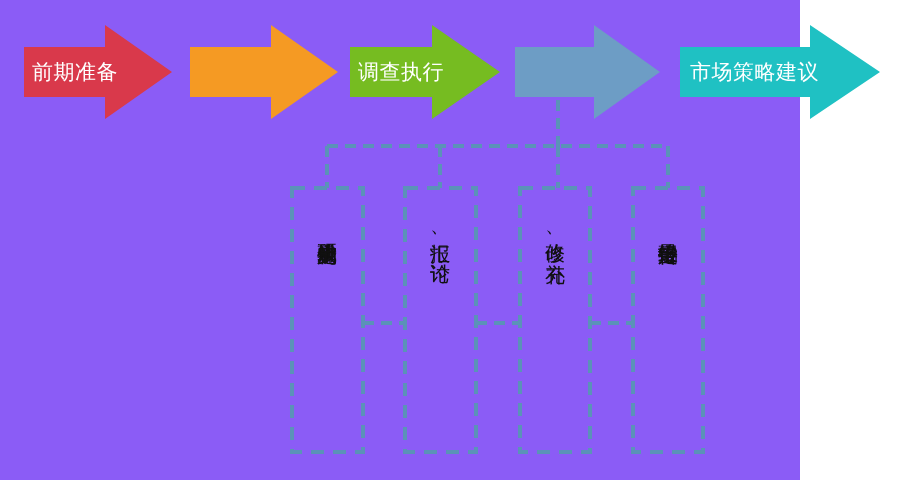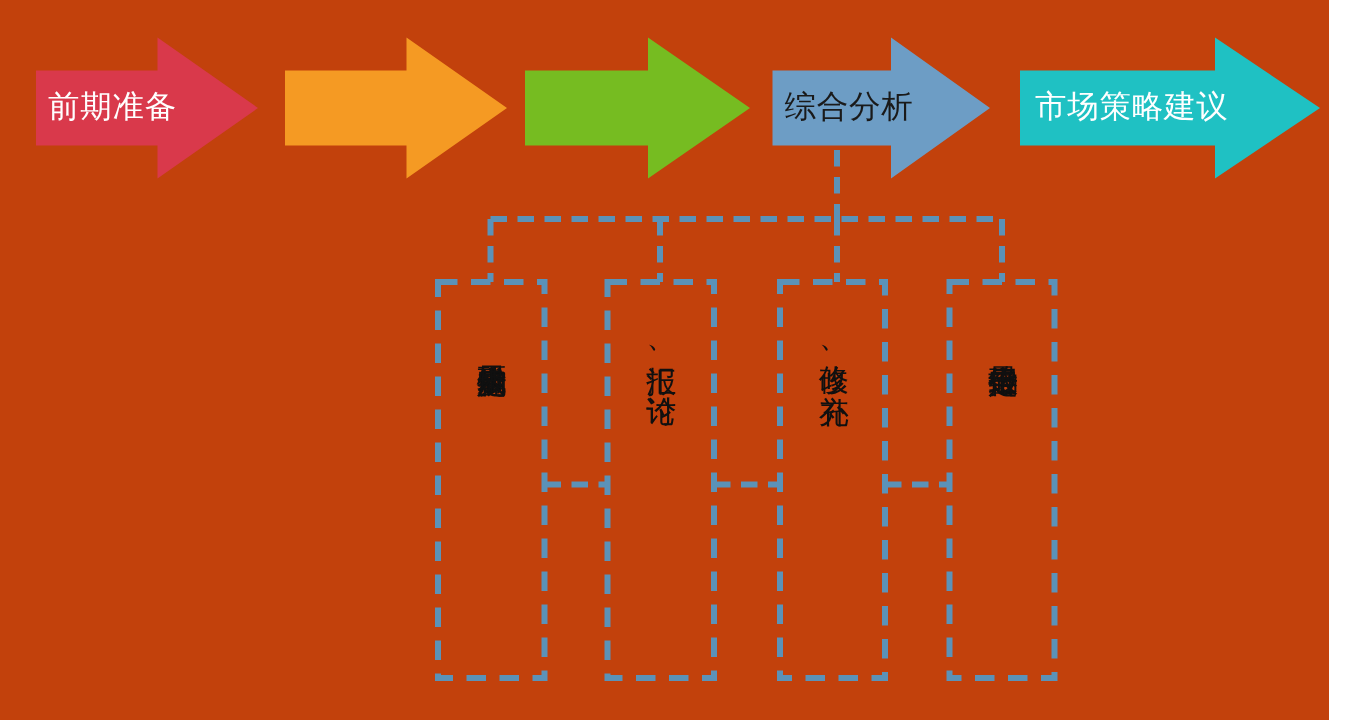--- a/index.html
+++ b/index.html
@@ -8,23 +8,23 @@
     background: #ffffff;
   }
   body {
     width: 900px;
     height: 480px;
     font-family: "Liberation Sans", "DejaVu Sans", sans-serif;
     overflow: hidden;
   }
   #stage {
     position: relative;
-    width: 886px;
+    width: 800px;
     height: 480px;
-    background: #c2410c;
+    background: #8b5cf6;
   }
   #flow-svg {
     position: absolute;
     left: 0;
     top: 0;
     width: 900px;
     height: 480px;
   }
   .arrow-label {
     position: absolute;
@@ -80,21 +80,21 @@
 
     <g stroke="#5b92b8" stroke-width="4" fill="none" stroke-dasharray="13,9">
       <rect x="292" y="188" width="71" height="264"></rect>
       <rect x="405" y="188" width="71" height="264"></rect>
       <rect x="520" y="188" width="70" height="264"></rect>
       <rect x="633" y="188" width="70" height="264"></rect>
     </g>
   </svg>
 
   <div class="arrow-label" style="left:32px; top:61px; color:#ffffff;">前期准备</div>
-  <div class="arrow-label" style="left:523px; top:61px; color:#1a1a1a;">综合分析</div>
+  <div class="arrow-label" style="left:358px; top:61px; color:#ffffff;">调查执行</div>
   <div class="arrow-label" style="left:690px; top:61px; color:#ffffff;">市场策略建议</div>
 
   <div class="box-label" style="left:317px; top:228px;">初步确定研究成果</div>
   <div class="box-label" style="left:430px; top:228px;">汇报、讨论</div>
   <div class="box-label" style="left:545px; top:228px;">修改、补充</div>
   <div class="box-label" style="left:658px; top:228px;">确定最终报告</div>
 
 </div>
 
 </body></html>

